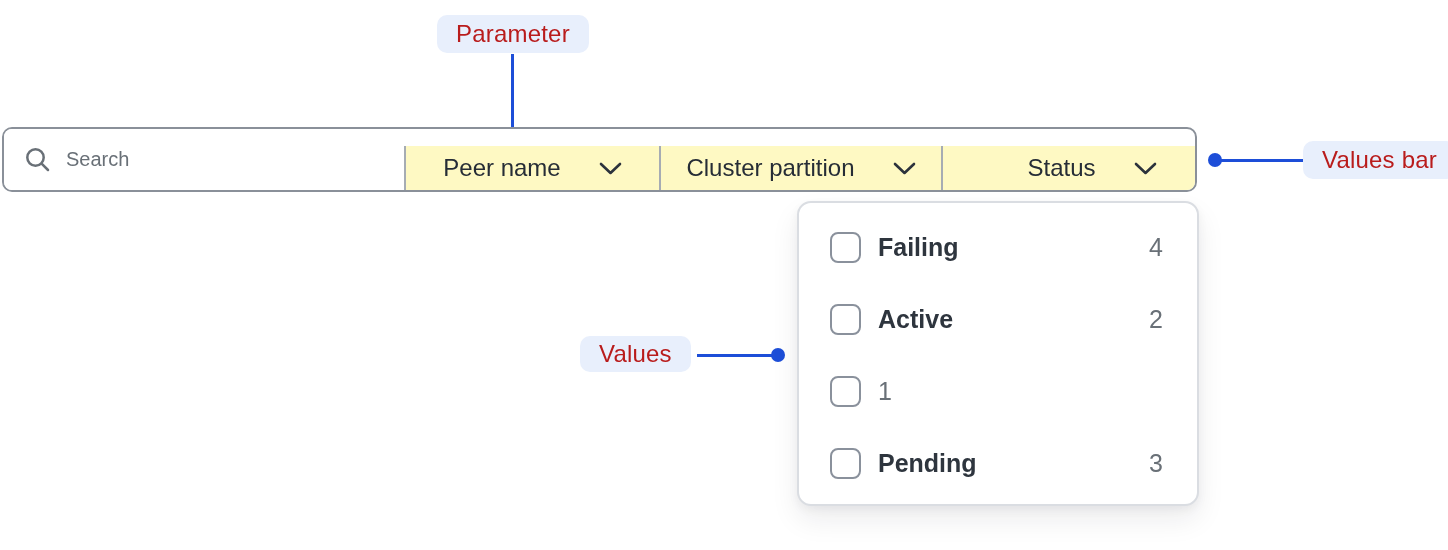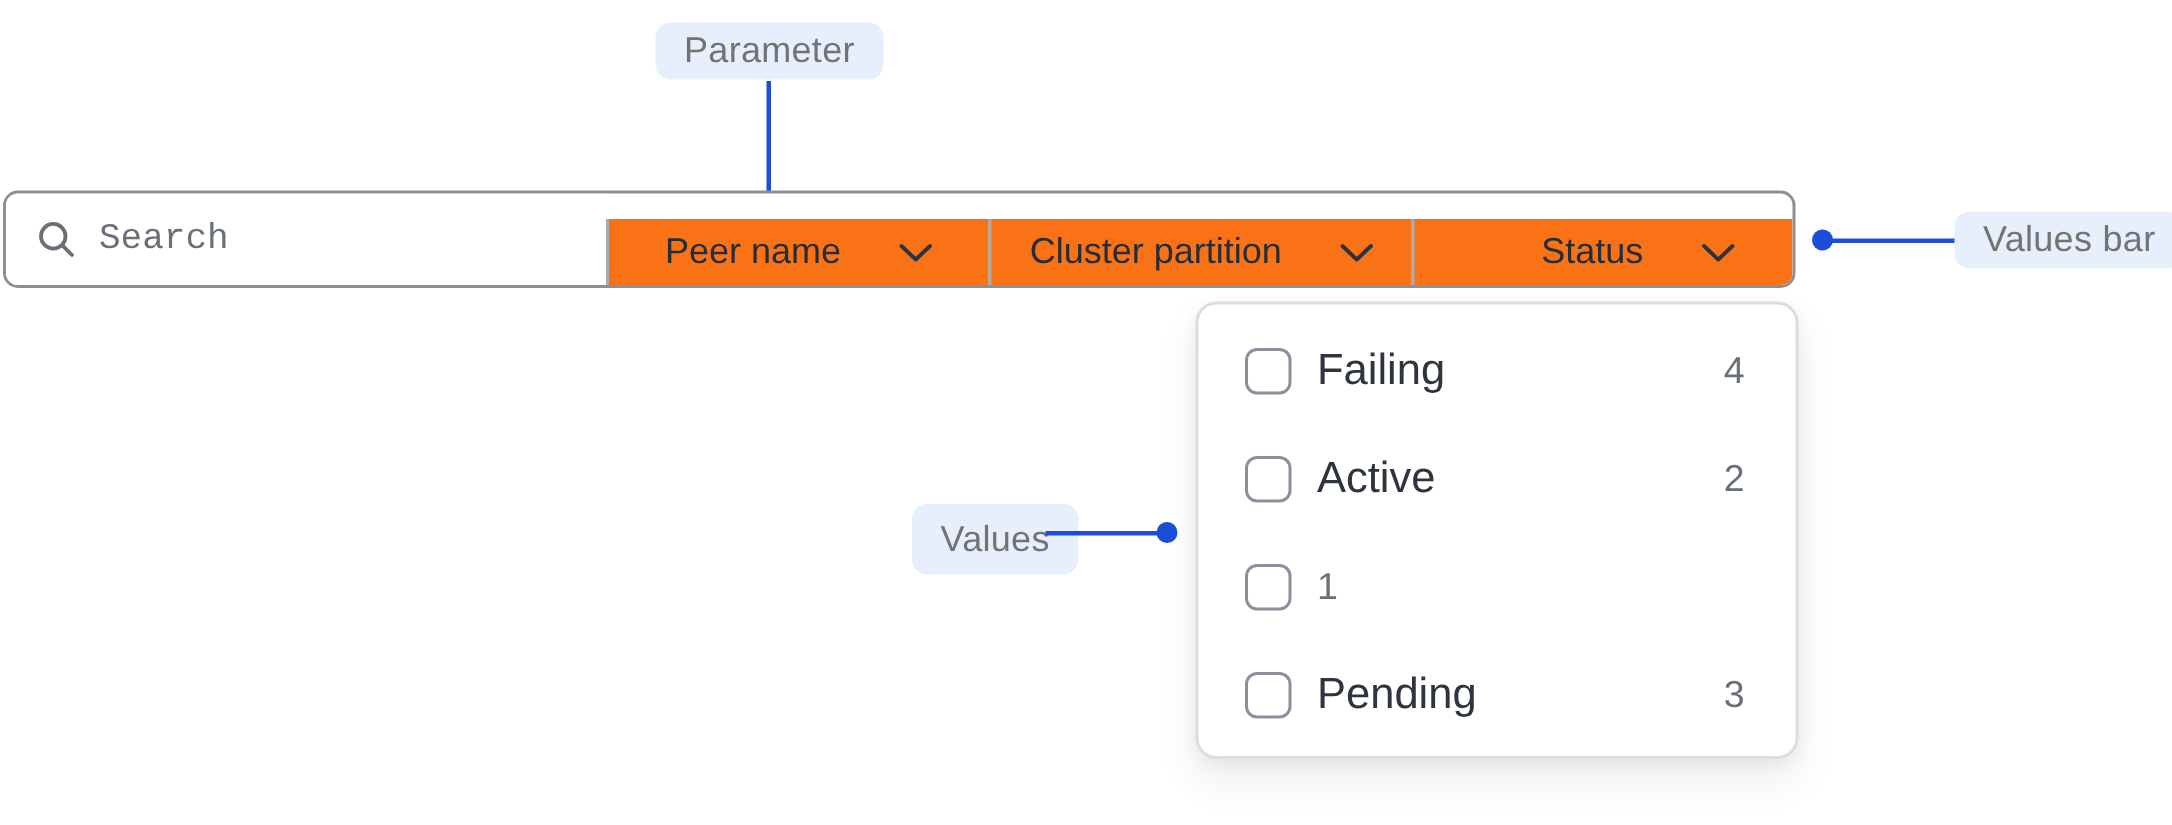--- a/index.html
+++ b/index.html
@@ -16,28 +16,28 @@
 
   
   .anno-badge {
     position: absolute;
     display: flex;
     align-items: center;
     height: 38px;
     padding: 0 19px;
     border-radius: 10px;
     background: #e8effc;
-    color: #737373;
+    color: #b91c1c;
     font-size: 24px;
     font-weight: 500;
     letter-spacing: 0.2px;
     white-space: nowrap;
   }
   #badge-parameter { left: 437px; top: 15px; }
-  #badge-values    { left: 608px; top: 336px; height: 47px; }
+  #badge-values    { left: 580px; top: 336px; height: 36px; }
   #badge-filterbar { left: 1303px; top: 141px; }
 
   
   .conn-line { position: absolute; background: #1d4ed8; }
   #param-line    { left: 511px; top: 54px;  width: 3px;  height: 86px; }
   #values-line   { left: 697px; top: 354px; width: 81px; height: 3px; }
   #filterbar-line{ left: 1221px; top: 159px; width: 82px; height: 3px; }
 
   .conn-dot {
     position: absolute;
@@ -68,32 +68,32 @@
     padding: 0 20px;
     background: #ffffff;
   }
   .fb-search svg { flex: 0 0 auto; }
   .fb-search input {
     flex: 1;
     min-width: 0;
     border: none;
     outline: none;
     background: transparent;
-    font-family: Liberation Mono, monospace;
-    font-size: 24px;
+    font-family: Liberation Sans, sans-serif;
+    font-size: 20px;
     color: #21272a;
   }
   .fb-search input::placeholder { color: #697077; opacity: 1; }
 
   .fb-dd {
     display: flex;
     align-items: center;
     justify-content: center;
     gap: 38px;
-    background: #f97316;
+    background: #fef9c3;
     border-left: 2px solid #a6acb3;
     cursor: pointer;
     margin-top: 17px;
   }
   #dd-peer    { width: 255px; }
   #dd-cluster { width: 282px; }
   #dd-status  { flex: 1; padding-left: 46px; }
   .fb-dd .dd-label {
     font-size: 24px;
     color: #262d36;
@@ -121,22 +121,23 @@
   .checkbox {
     width: 31px; height: 31px;
     border: 2.5px solid #8a919c;
     border-radius: 8px;
     background: #ffffff;
     margin-right: 17px;
     flex: 0 0 auto;
   }
   .dd-row .row-label {
     flex: 1;
-    font-size: 29px;
+    font-size: 25px;
     color: #2e353e;
+    font-weight: bold;
   }
   .dd-row .row-count {
     font-size: 25px;
     color: #697077;
   }
 </style>
 </head>
 <body>
 
 <div class="stage">

